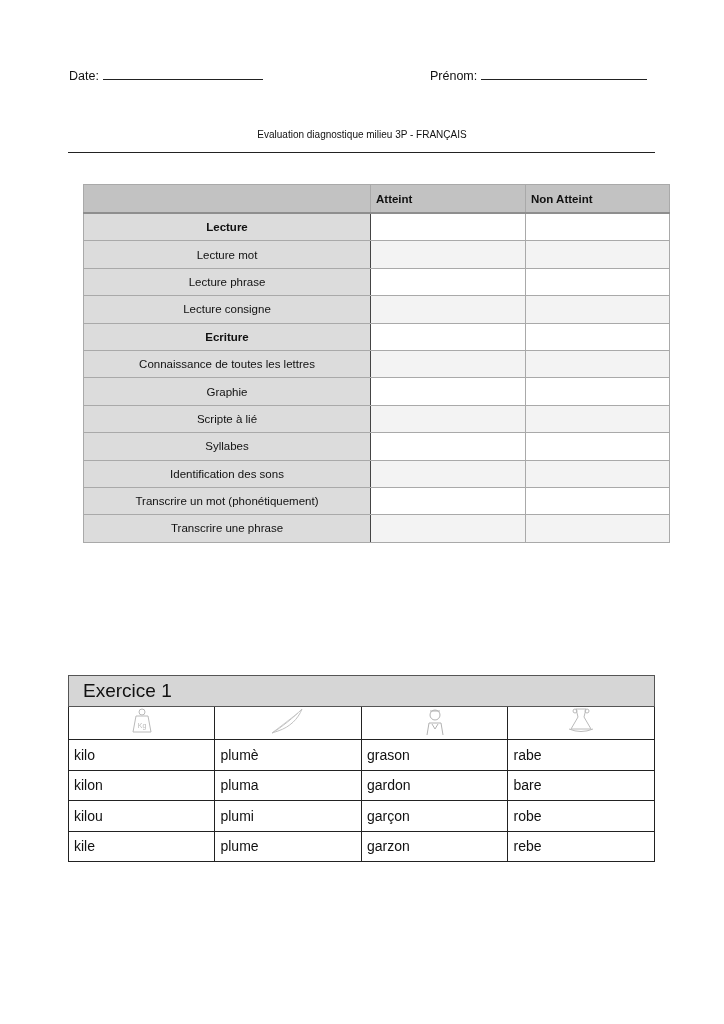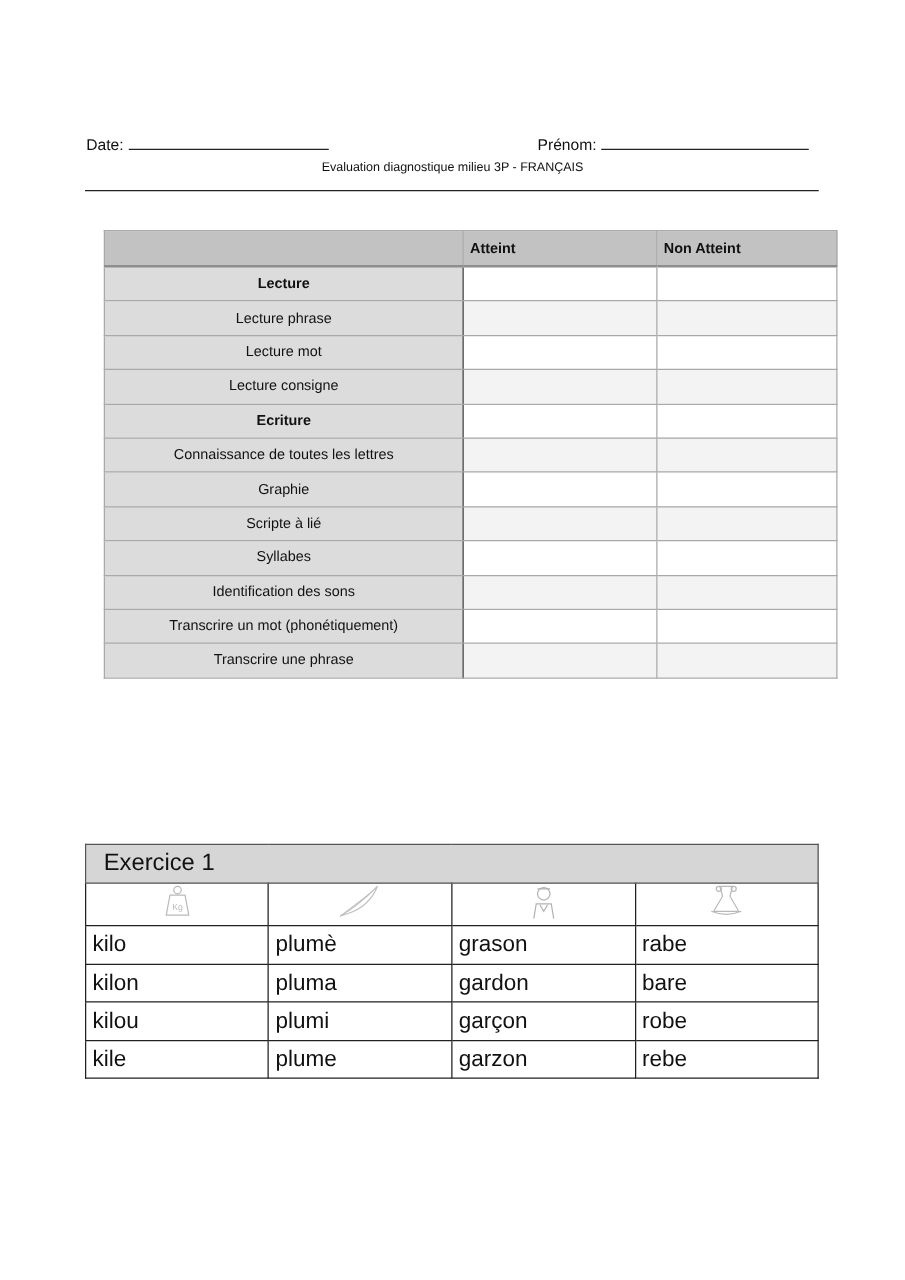--- a/index.html
+++ b/index.html
@@ -1,17 +1,17 @@
 <!DOCTYPE html>
 <html><head>
 <meta charset="utf-8">
 <style>
   html, body { margin:0; padding:0; background:#ffffff; }
   body { width:724px; height:1024px; position:relative; font-family:"Liberation Sans", sans-serif; color:#111; overflow:hidden; }
-  .field { position:absolute; top:68px; font-size:12.5px;margin-top:40px; }
+  .field { position:absolute; top:68px; font-size:12.5px; }
   .field .line { display:inline-block; border-bottom:1px solid #222; vertical-align:baseline; height:11px; margin-left:4px; }
   #date-field { left:69px; }
   #date-field .line { width:160px; }
   #name-field { left:430px; }
   #name-field .line { width:166px; }
   .title { position:absolute; top:129px; left:0; width:724px; text-align:center; font-size:10px; }
   .title-rule { position:absolute; top:152px; left:68px; width:587px; height:0; border-top:1.3px solid #222; }
 
   table { border-collapse:collapse; position:absolute; }
   #skills-table { left:83px; top:184px; width:587px; font-size:11.5px; }
@@ -21,21 +21,21 @@
   #skills-table td.label { background:#dcdcdc; width:276px; border-right:1.5px solid #444; }
   #skills-table tbody tr:nth-child(odd) td.cell { background:#ffffff; }
   #skills-table tbody tr:nth-child(even) td.cell { background:#f3f3f3; }
   #skills-table td.cell.a { width:144px; }
   #skills-table td.bold { font-weight:bold; }
 
   #exercise-table { left:68px; top:675px; width:587px; }
   #exercise-table td { border:1px solid #222; padding:0 5px; }
   #exercise-table td.ex-title { background:#d6d6d6; height:30px; font-size:19px; border:1px solid #555;padding-left:14px; }
   #exercise-table tr.pics td { height:29px; text-align:center; padding:0; }
-  #exercise-table tr.word td { height:29.5px; font-size:18px; width:136px; }
+  #exercise-table tr.word td { height:29.5px; font-size:14px; width:136px; }
   .pic { display:inline-block; opacity:0.45; }
 </style>
 </head>
 <body>
 
 <div class="field" id="date-field">
   <span>Date:</span><span class="line"></span>
 </div>
 <div class="field" id="name-field">
   <span>Prénom:</span><span class="line"></span>
@@ -52,26 +52,26 @@
       <th>Non Atteint</th>
     </tr>
   </thead>
   <tbody id="skills-body">
       <tr>
         <td class="label bold">Lecture</td>
         <td class="cell a"></td>
         <td class="cell"></td>
       </tr>
       <tr>
-        <td class="label">Lecture phrase</td>
+        <td class="label">Lecture mot</td>
         <td class="cell a"></td>
         <td class="cell"></td>
       </tr>
       <tr>
-        <td class="label">Lecture mot</td>
+        <td class="label">Lecture phrase</td>
         <td class="cell a"></td>
         <td class="cell"></td>
       </tr>
       <tr>
         <td class="label">Lecture consigne</td>
         <td class="cell a"></td>
         <td class="cell"></td>
       </tr>
       <tr>
         <td class="label bold">Ecriture</td>

